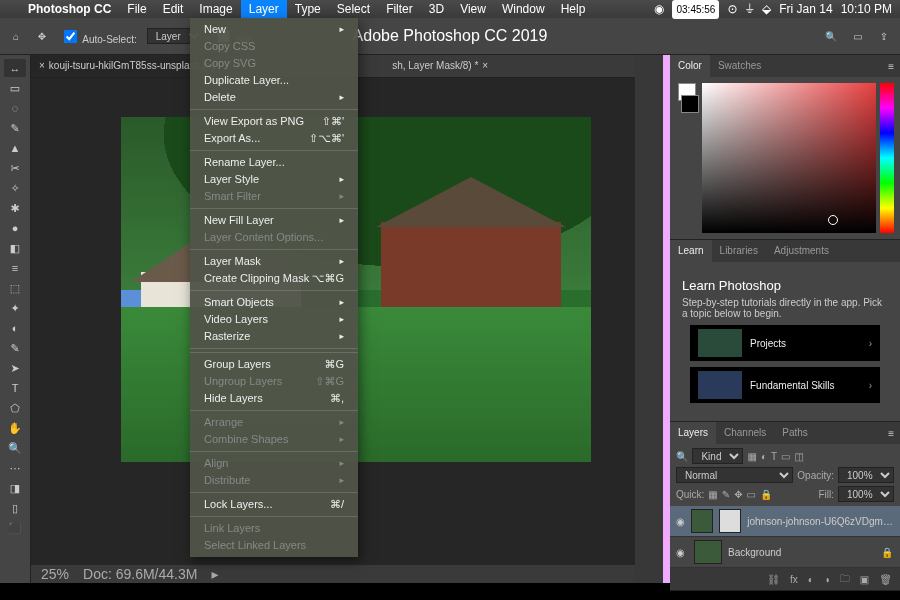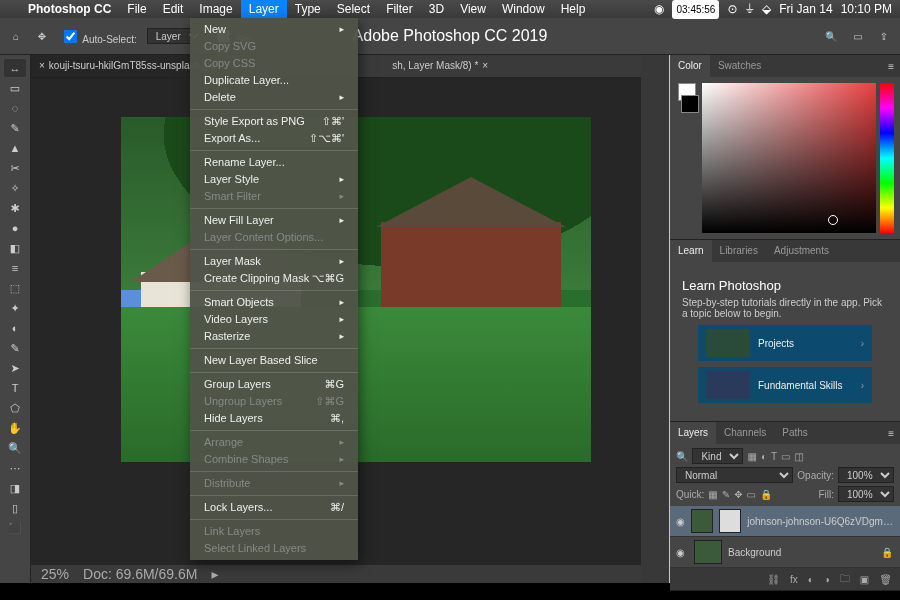--- a/index.html
+++ b/index.html
@@ -27,35 +27,35 @@
 .house{position:absolute;left:20px;bottom:90px;width:160px;height:100px;background:#e8e4d8}
 .house::before{content:"";position:absolute;left:-10px;top:-50px;width:0;height:0;border-left:90px solid transparent;border-right:90px solid transparent;border-bottom:60px solid #6a5a4a}
 .house2{position:absolute;right:30px;bottom:100px;width:180px;height:140px;background:#7a3a2a}
 .house2::before{content:"";position:absolute;left:-5px;top:-45px;width:0;height:0;border-left:95px solid transparent;border-right:95px solid transparent;border-bottom:50px solid #5a4a3a}
 .statusbar{position:absolute;bottom:0;left:0;right:0;height:18px;background:#3a3a3a;display:flex;align-items:center;padding:0 10px;gap:14px;font-size:14px;color:#aaa}
 .dropdown{position:absolute;left:190px;top:18px;width:168px;background:rgba(80,84,72,0.96);box-shadow:2px 4px 12px rgba(0,0,0,0.5);color:#eee;font-size:11px;padding:3px 0;z-index:100}
 .dd-row{display:flex;align-items:center;justify-content:space-between;padding:1px 14px;height:15px;line-height:15px}
 .dd-row.dis{color:#888}
 .dd-sep{height:1px;background:rgba(255,255,255,0.15);margin:3px 0}
 .dd-arrow::after{content:"▸";font-size:9px}
-.panels{width:230px;background:#454545;display:flex;flex-direction:column;border-left:1px solid #f0abfc}
+.panels{width:230px;background:#454545;display:flex;flex-direction:column;border-left:7px solid #f0abfc}
 .pstrip{width:28px;background:#383838}
 .pgroup{border-bottom:1px solid #222}
 .ptabs{height:22px;display:flex;align-items:center;font-size:10px;background:#383838}
 .ptab{padding:0 8px;height:22px;line-height:22px;color:#999}
 .ptab.active{background:#454545;color:#eee}
 .colorpicker{height:150px;display:flex;padding:6px;gap:4px}
 .cp-swatches{width:22px;display:flex;flex-direction:column;align-items:center;gap:2px}
 .cp-sw{width:16px;height:16px;border:1px solid #888}
 .cp-main{flex:1;background:linear-gradient(to bottom,transparent,#000),linear-gradient(to right,#fff,#e84040);position:relative}
 .cp-cursor{position:absolute;width:8px;height:8px;border:1px solid #fff;border-radius:50%;right:38px;bottom:8px}
 .cp-hue{width:14px;background:linear-gradient(red,magenta,blue,cyan,lime,yellow,red)}
 .learn{padding:12px;text-align:left;font-size:10px;color:#ccc}
 .learn h3{color:#fff;font-size:13px;margin:4px 0;font-weight:500}
-.learn-card{height:36px;background:#0c4a6e;margin:6px 16px;display:flex;align-items:center;padding:0 8px;gap:8px;color:#eee}
+.learn-card{height:36px;background:#000000;margin:6px 8px;display:flex;align-items:center;padding:0 8px;gap:8px;color:#eee}
 .learn-card .thumb{width:44px;height:28px;background:#2a3a5a}
 .learn-card .arrow{margin-left:auto;color:#999}
 .layers{flex:1;display:flex;flex-direction:column;font-size:10px}
 .lcontrols{padding:4px 6px;display:flex;flex-direction:column;gap:3px;color:#aaa}
 .lrow{display:flex;align-items:center;gap:4px}
 .lsel{background:#333;border:1px solid #222;color:#ccc;padding:1px 4px;font-size:10px;height:16px}
 .layerlist{flex:1;overflow:auto}
 .layer{height:30px;display:flex;align-items:center;padding:0 6px;gap:6px;border-bottom:1px solid #333}
 .layer.sel{background:#5a6a7a}
 .lthumb{width:26px;height:22px;background:#3a5a3a;border:1px solid #222}
@@ -90,34 +90,34 @@
     <span>Fri Jan 14</span>
     <span>10:10 PM</span>
   </div>
 </div>
 
 <div class="dropdown" id="dd">
     <div class="dd-row dd-arrow">
       <span>New</span>
     </div>
     <div class="dd-row dis">
+      <span>Copy CSS</span>
+    </div>
+    <div class="dd-row dis">
       <span>Copy SVG</span>
     </div>
-    <div class="dd-row dis">
-      <span>Copy CSS</span>
-    </div>
     <div class="dd-row">
       <span>Duplicate Layer...</span>
     </div>
     <div class="dd-row dd-arrow">
       <span>Delete</span>
     </div>
     <div class="dd-sep"></div>
     <div class="dd-row">
-      <span>Style Export as PNG</span>
+      <span>View Export as PNG</span>
       <span>⇧⌘'</span>
     </div>
     <div class="dd-row">
       <span>Export As...</span>
       <span>⇧⌥⌘'</span>
     </div>
     <div class="dd-sep"></div>
     <div class="dd-row">
       <span>Rename Layer...</span>
     </div>
@@ -146,23 +146,20 @@
     <div class="dd-row dd-arrow">
       <span>Smart Objects</span>
     </div>
     <div class="dd-row dd-arrow">
       <span>Video Layers</span>
     </div>
     <div class="dd-row dd-arrow">
       <span>Rasterize</span>
     </div>
     <div class="dd-sep"></div>
-    <div class="dd-row">
-      <span>New Layer Based Slice</span>
-    </div>
     <div class="dd-sep"></div>
     <div class="dd-row">
       <span>Group Layers</span>
       <span>⌘G</span>
     </div>
     <div class="dd-row dis">
       <span>Ungroup Layers</span>
       <span>⇧⌘G</span>
     </div>
     <div class="dd-row">
@@ -170,20 +167,23 @@
       <span>⌘,</span>
     </div>
     <div class="dd-sep"></div>
     <div class="dd-row dis dd-arrow">
       <span>Arrange</span>
     </div>
     <div class="dd-row dis dd-arrow">
       <span>Combine Shapes</span>
     </div>
     <div class="dd-sep"></div>
+    <div class="dd-row dis dd-arrow">
+      <span>Align</span>
+    </div>
     <div class="dd-row dis dd-arrow">
       <span>Distribute</span>
     </div>
     <div class="dd-sep"></div>
     <div class="dd-row">
       <span>Lock Layers...</span>
       <span>⌘/</span>
     </div>
     <div class="dd-sep"></div>
     <div class="dd-row dis">
@@ -245,21 +245,21 @@
           <span>sh, Layer Mask/8) *</span>
           <span>×</span>
         </div>
     </div>
     <div class="image">
       <div class="house"></div>
       <div class="house2"></div>
     </div>
     <div class="statusbar">
       <span>25%</span>
-      <span>Doc: 69.6M/69.6M</span>
+      <span>Doc: 69.6M/44.3M</span>
       <span>▸</span>
     </div>
   </div>
 
   <div style="display:flex">
     <div class="pstrip"></div>
     <div class="panels">
       <div class="pgroup">
         <div class="ptabs">
           <span class="ptab active">Color</span>

